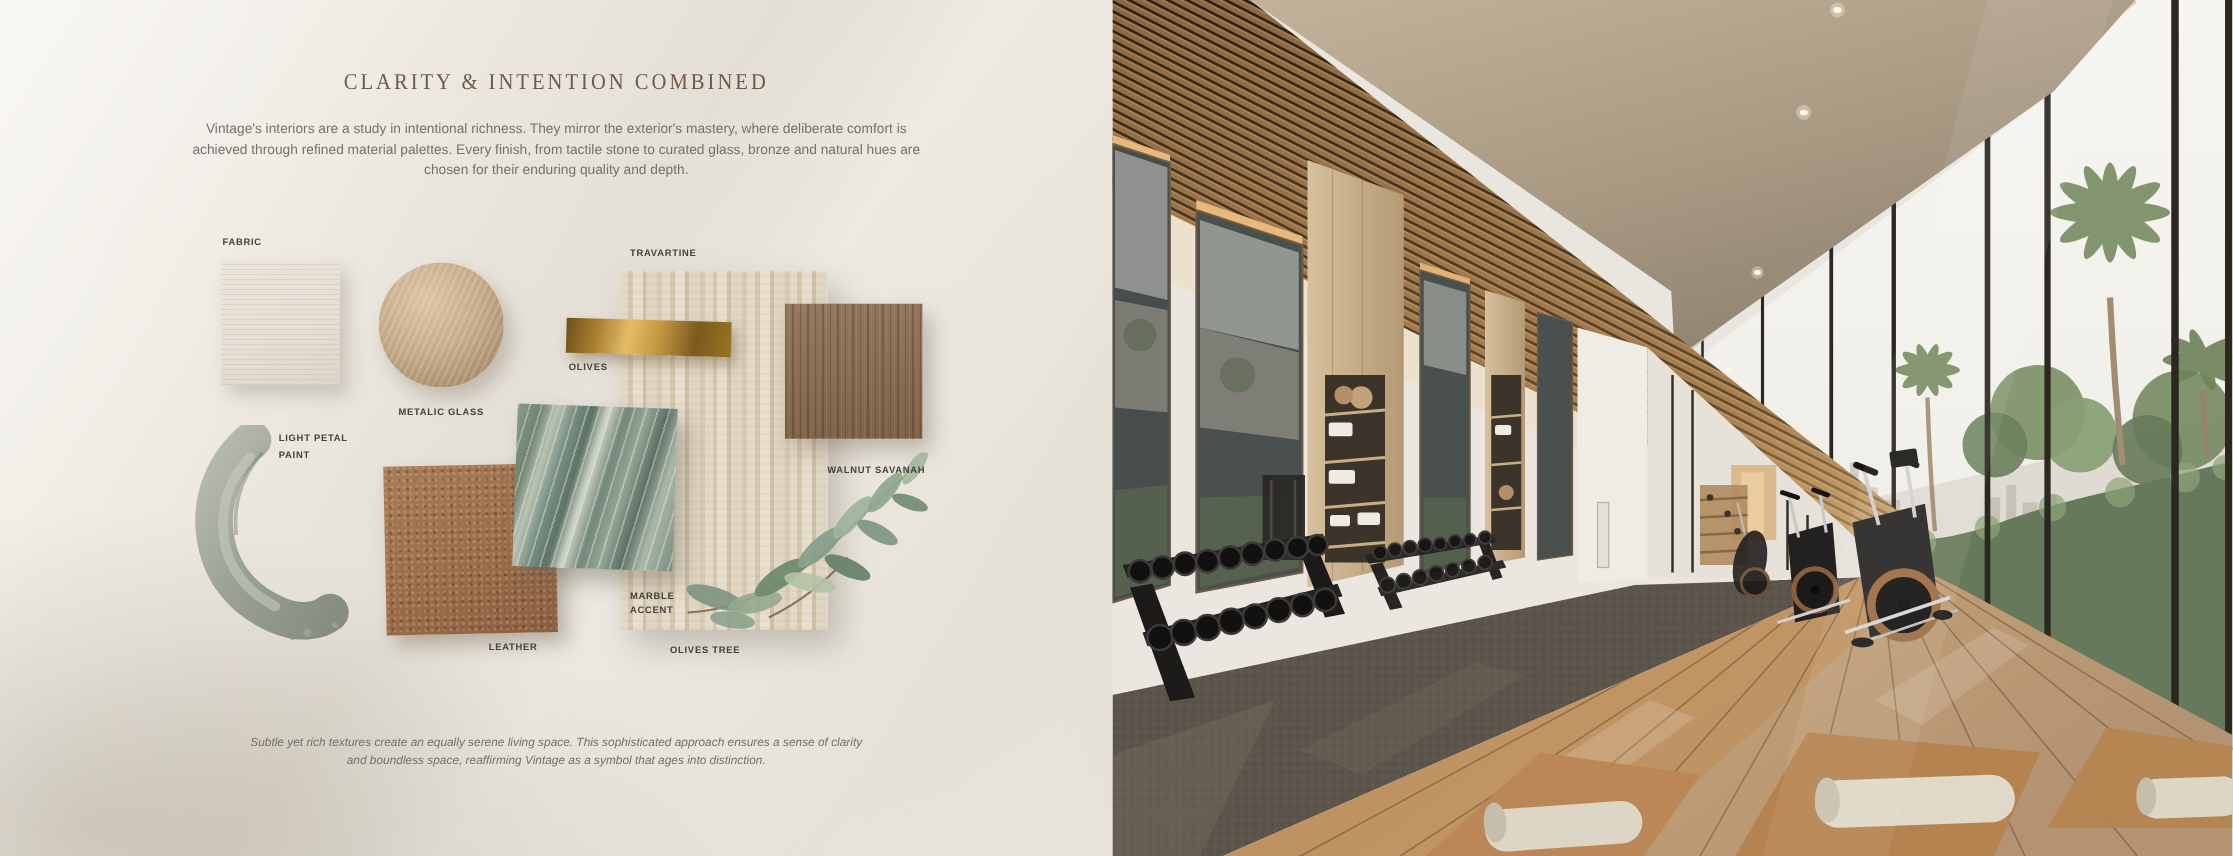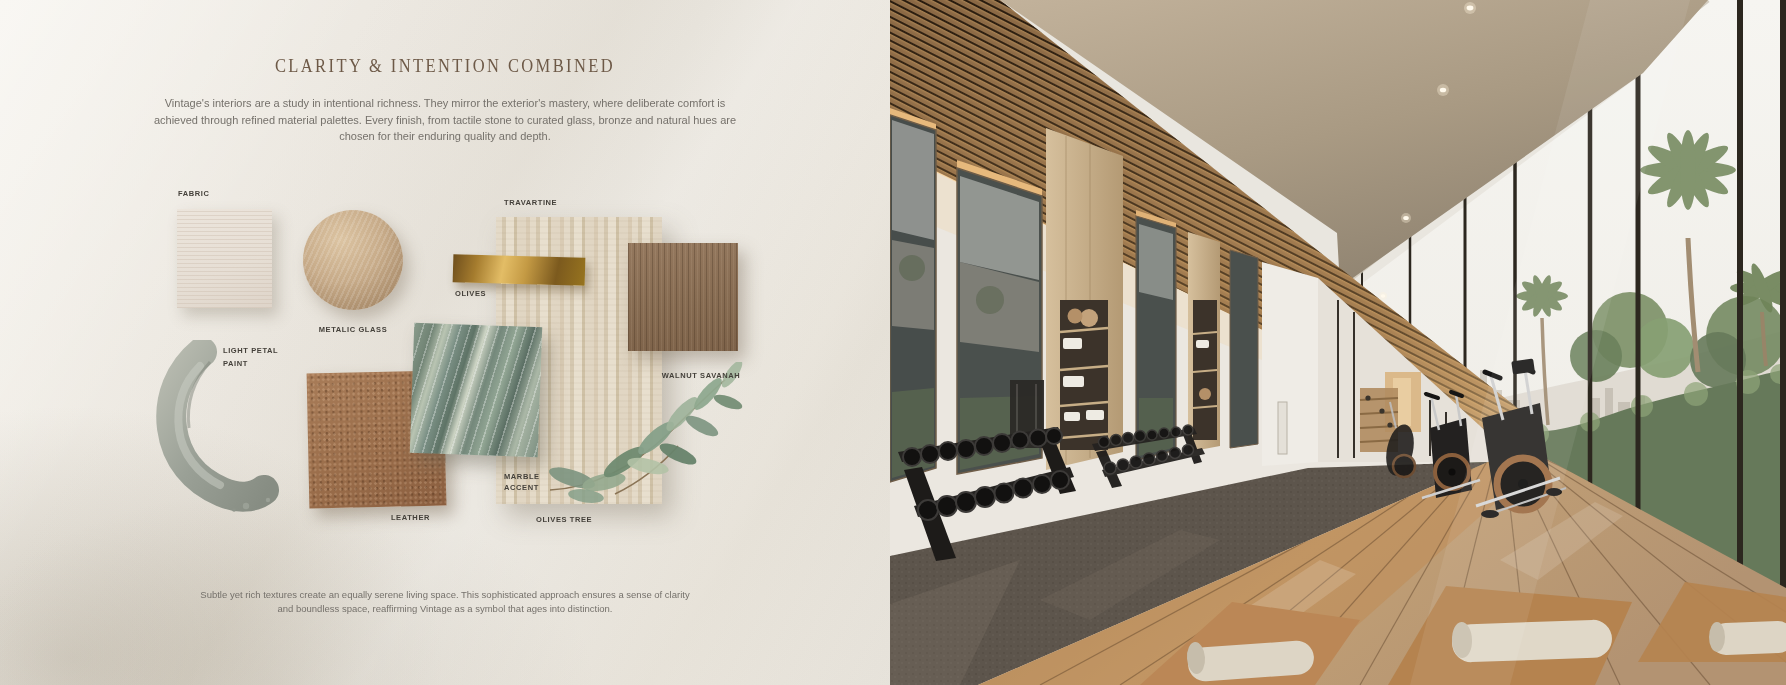--- a/index.html
+++ b/index.html
@@ -17,21 +17,21 @@
   .sheen{position:absolute;left:0;top:0;width:890px;height:685px;pointer-events:none;
     background:linear-gradient(123deg, rgba(255,255,255,.45) 0%, rgba(255,255,255,0) 28%,
       rgba(190,180,160,.10) 47%, rgba(255,255,255,.18) 60%, rgba(180,170,150,.12) 82%, rgba(255,255,255,0) 100%);}
 
   .board-title{position:absolute;left:145px;top:56px;width:600px;text-align:center;
     font-family:"Liberation Serif","DejaVu Serif",serif;font-size:16.5px;font-weight:500;
     letter-spacing:2.4px;color:#6d5947;transform:scaleY(1.1);}
   .board-intro{position:absolute;left:145px;top:95px;width:600px;text-align:center;
     font-size:11px;line-height:1.52;color:#75716b;}
   .board-outro{position:absolute;left:195px;top:588px;width:500px;text-align:center;
-    font-size:9.5px;line-height:1.5;color:#75716b;}
+    font-size:9.5px;line-height:1.5;color:#75716b;font-style:italic;}
 
   .label{position:absolute;font-size:7.5px;font-weight:bold;letter-spacing:.6px;
     color:#44403a;white-space:nowrap;z-index:7;}
 
   .swatch{position:absolute;}
   .fabric-swatch{left:177px;top:209px;width:95px;height:99px;z-index:2;
     background:
       repeating-linear-gradient(0deg, rgba(205,190,175,.45) 0 1px, rgba(255,255,255,0) 1px 4px),
       linear-gradient(160deg,#ece5dc,#e6ded4 60%,#ded4c9);
     box-shadow:6px 8px 14px rgba(120,108,90,.30);}

